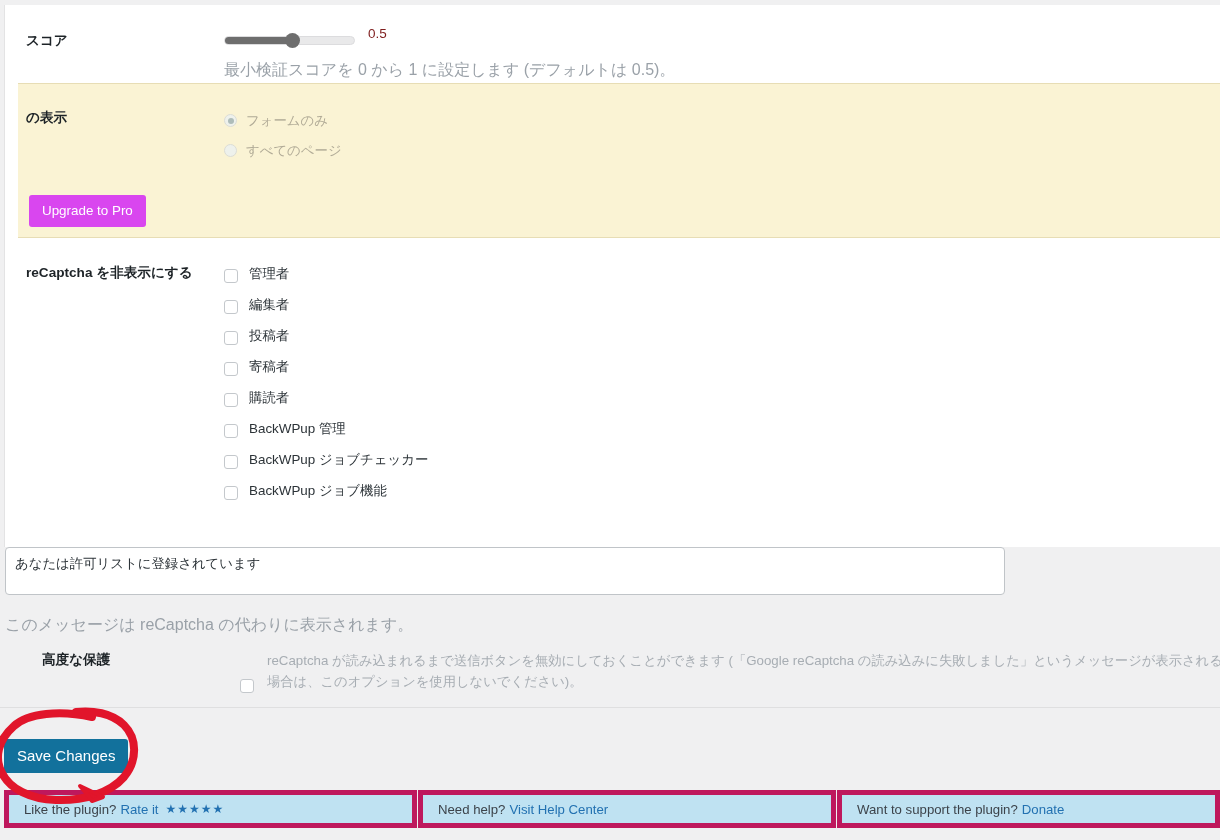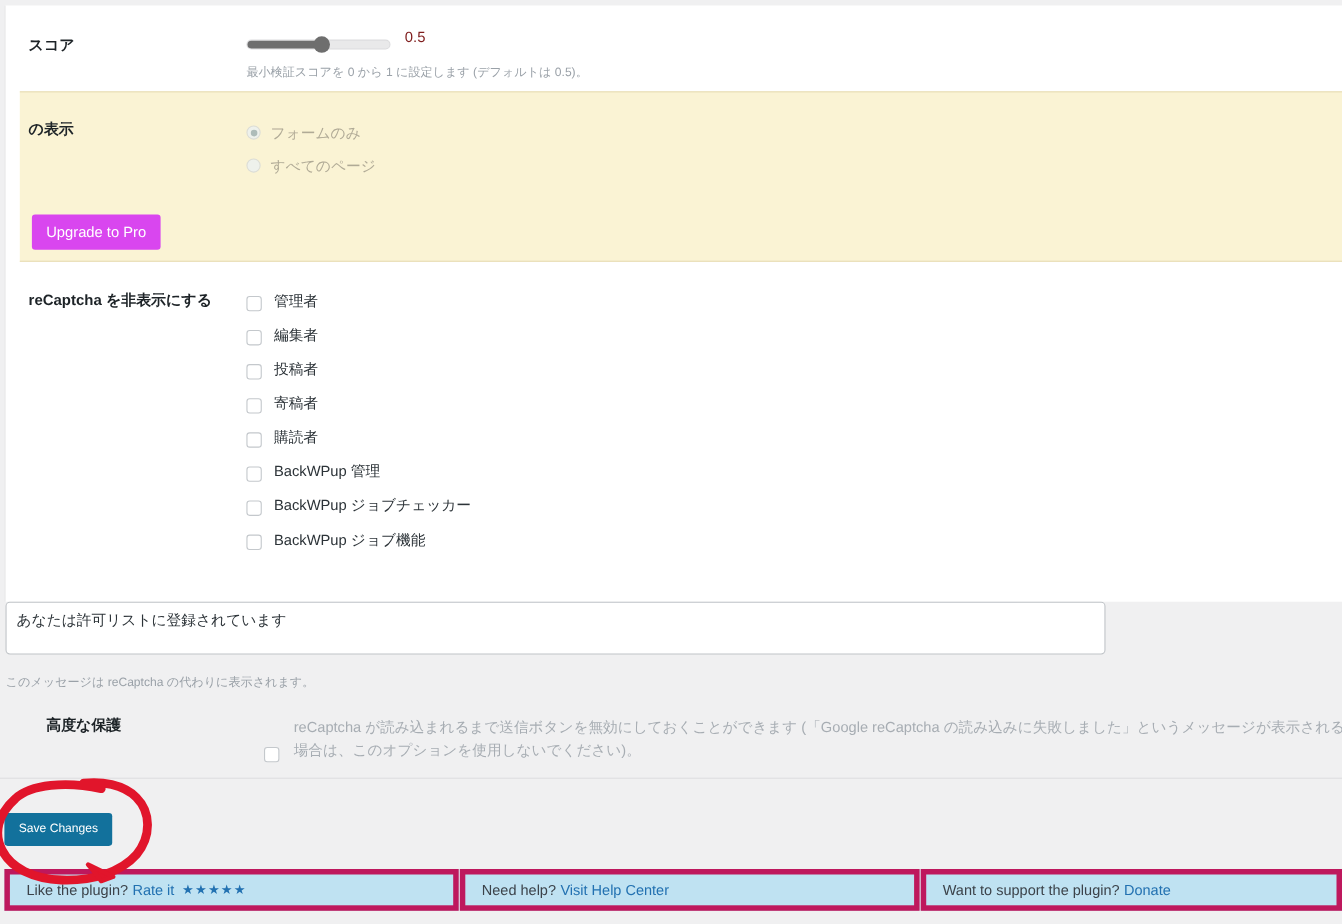--- a/index.html
+++ b/index.html
@@ -95,21 +95,21 @@
   }
   .slider-value {
     margin-left: 13px;
     font-size: 13.5px;
     color: #7f1d1d;
     position: relative;
     top: -7px;
   }
   .desc {
     color: #9aa1a8;
-    font-size: 11px;
+    font-size: 16px;
     margin-top: 9px;
     line-height: 1.5;
     white-space: nowrap;
   }
 
   
   .pro-panel {
     position: absolute;
     left: 13px;
     top: 78px;
@@ -249,21 +249,21 @@
   }
   .save-btn {
     position: absolute;
     left: 4px;
     top: 31px;
     background: #12719c;
     color: #ffffff;
     border: none;
     border-radius: 3px;
     padding: 9px 13px 10px 13px;
-    font-size: 11px;
+    font-size: 15px;
     font-family: inherit;
     cursor: pointer;
     line-height: 1;
   }
 
   
   .footer {
     position: absolute;
     left: 0; top: 790px;
     width: 1220px;

